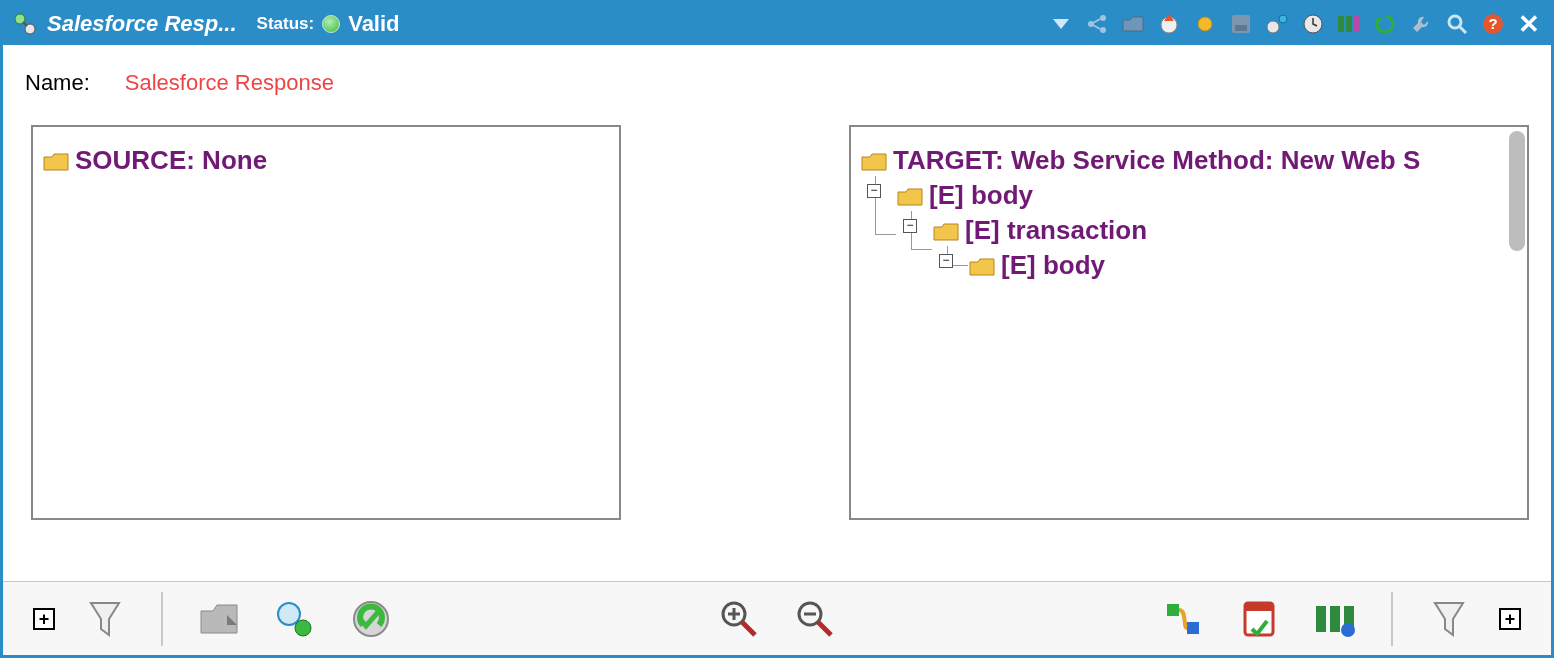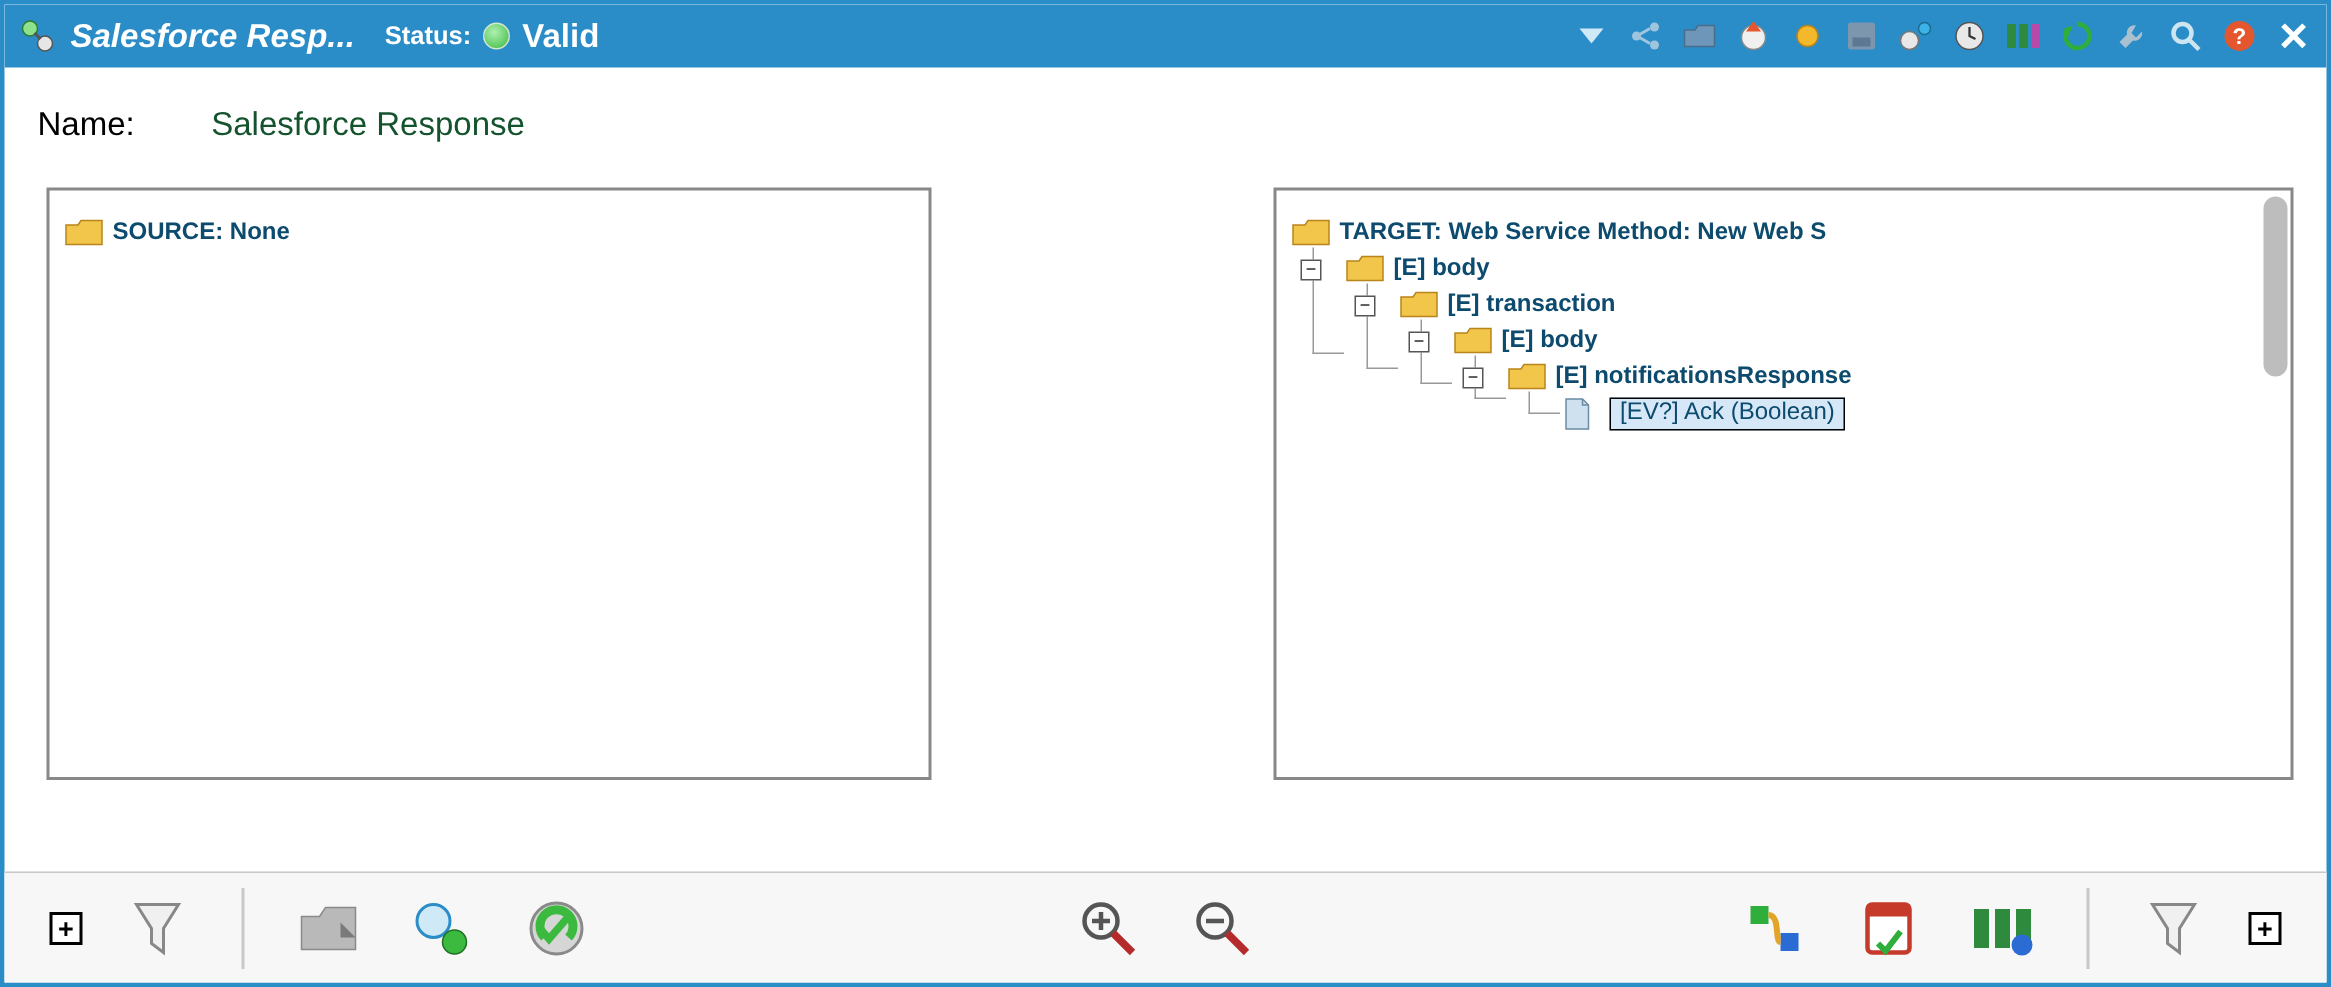--- a/index.html
+++ b/index.html
@@ -39,26 +39,26 @@
     display:flex; align-items:center; justify-content:center;
     font-size:20px;
     cursor:pointer;
   }
   .tb-icon svg { display:block; }
   .tb-close { font-size:26px; font-weight:bold; color:#fff; }
   
   .content {
     padding: 20px 22px 6px 22px;
   }
-  .name-row { display:flex; align-items:center; gap:40px; margin-bottom:24px; }
+  .name-row { display:flex; align-items:center; gap:24px; margin-bottom:24px; }
   .name-label { font-size:22px; color:#000; }
   .name-input {
     font-size:22px; border:1px solid #ddd; background:#fff;
     padding:4px 10px; width:720px; font-family:inherit;
-    color:#14532d; border-color:#fff;
+    color:#ef4444; border-color:#fff;
   }
   .panels {
     display:flex; align-items:flex-start; gap:0;
     position:relative;
   }
   .panel {
     border:2px solid #888;
     background:#fff;
     height:395px;
     overflow:hidden;
@@ -79,21 +79,21 @@
     height:2px;
     display:flex; align-items:center;
   }
   .connector .box {
     width:14px;height:14px;border:2px solid #22a12a;background:#fff;
   }
   .connector .line {
     flex:1;height:2px;background:#22a12a;
   }
   
-  .tree { color:#0c4a6e; font-weight:bold; font-size:16px; }
+  .tree { color:#701a75; font-weight:bold; font-size:26px; }
   .tree ul { list-style:none; padding-left:36px; position:relative; }
   .tree li { position:relative; padding:4px 0 4px 0; white-space:nowrap; }
   .folder-icon, .page-icon {
     display:inline-block; vertical-align:middle; margin-right:6px;
     width:26px; height:20px;
   }
   .folder-icon svg, .page-icon svg { display:block; }
   .toggler {
     position:absolute; left:-30px; top:8px;
     width:14px;height:14px;
@@ -297,40 +297,20 @@
                         </svg>
                     </span><span>[E] transaction</span>
                     <ul>
                       <li>
                         <span class="toggler"></span>
                         <span class="folder-icon">
                           <svg width="26" height="20">
                               <path d="M1,5 L9,5 L11,2 L25,2 L25,18 L1,18 Z" fill="#f2c64b" stroke="#b8851a"></path>
                             </svg>
                         </span><span>[E] body</span>
-                        <ul>
-                          <li>
-                            <span class="toggler"></span>
-                            <span class="folder-icon">
-                              <svg width="26" height="20">
-                                  <path d="M1,5 L9,5 L11,2 L25,2 L25,18 L1,18 Z" fill="#f2c64b" stroke="#b8851a"></path>
-                                </svg>
-                            </span><span>[E] notificationsResponse</span>
-                            <ul>
-                              <li>
-                                <span class="page-icon">
-                                  <svg width="20" height="22">
-                                      <path d="M3,1 L14,1 L18,5 L18,21 L3,21 Z" fill="#cfe1ef" stroke="#6c8aa3"></path>
-                                      <path d="M14,1 L14,5 L18,5" fill="none" stroke="#6c8aa3"></path>
-                                    </svg>
-                                </span><span class="leaf-sel">[EV?] Ack  (Boolean)</span>
-                              </li>
-                            </ul>
-                          </li>
-                        </ul>
                       </li>
                     </ul>
                   </li>
                 </ul>
               </li>
             </ul>
           </li>
         </ul>
       </div>
 

